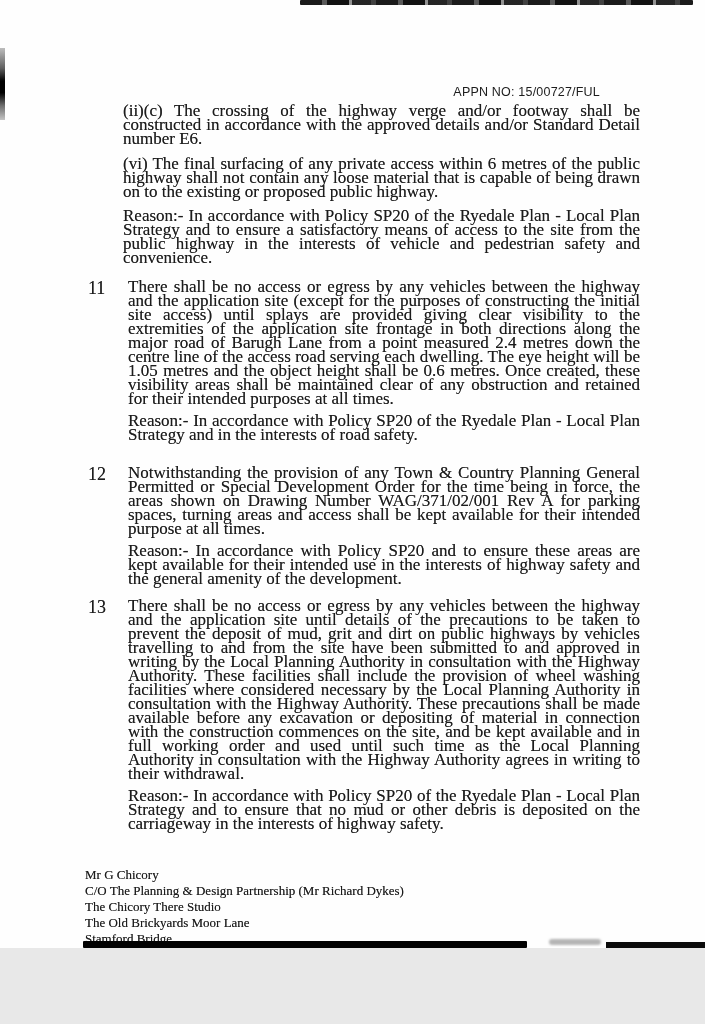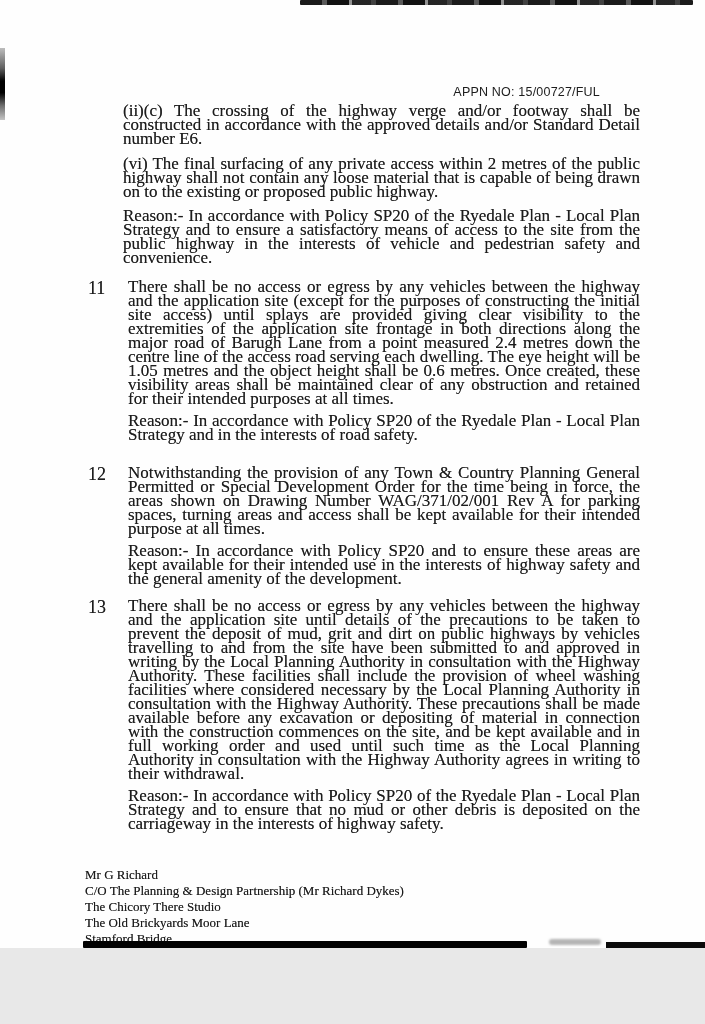--- a/index.html
+++ b/index.html
@@ -47,21 +47,21 @@
 <div class="page">
 
   <div class="art-top"></div>
   <div class="art-left"></div>
 
   <div class="content">
 
     <div class="appn">APPN NO: 15/00727/FUL</div>
 
     <p class="para indent">(ii)(c) The crossing of the highway verge and/or footway shall be constructed in accordance with the approved details and/or Standard Detail number E6.</p>
-    <p class="para indent mt11">(vi) The final surfacing of any private access within 2 metres of the public highway shall not contain any loose material that is capable of being drawn on to the existing or proposed public highway.</p>
+    <p class="para indent mt11">(vi) The final surfacing of any private access within 6 metres of the public highway shall not contain any loose material that is capable of being drawn on to the existing or proposed public highway.</p>
     <p class="para indent mt10">Reason:- In accordance with Policy SP20 of the Ryedale Plan - Local Plan Strategy and to ensure a satisfactory means of access to the site from the public highway in the interests of vehicle and pedestrian safety and convenience.</p>
 
     <div class="item m15">
       <div class="num">11</div>
       <div>
         <p class="para">There shall be no access or egress by any vehicles between the highway and the application site (except for the purposes of constructing the initial site access) until splays are provided giving clear visibility to the extremities of the application site frontage in both directions along the major road of Barugh Lane from a point measured 2.4 metres down the centre line of the access road serving each dwelling. The eye height will be 1.05 metres and the object height shall be 0.6 metres. Once created, these visibility areas shall be maintained clear of any obstruction and retained for their intended purposes at all times.</p>
         <p class="para reason">Reason:- In accordance with Policy SP20 of the Ryedale Plan - Local Plan Strategy and in the interests of road safety.</p>
       </div>
     </div>
 
@@ -75,21 +75,21 @@
 
     <div class="item m13">
       <div class="num">13</div>
       <div>
         <p class="para">There shall be no access or egress by any vehicles between the highway and the application site until details of the precautions to be taken to prevent the deposit of mud, grit and dirt on public highways by vehicles travelling to and from the site have been submitted to and approved in writing by the Local Planning Authority in consultation with the Highway Authority.  These facilities shall include the provision of wheel washing facilities where considered necessary by the Local Planning Authority in consultation with the Highway Authority.  These precautions shall be made available before any excavation or depositing of material in connection with the construction commences on the site, and be kept available and in full working order and used until such time as the Local Planning Authority in consultation with the Highway Authority agrees in writing to their withdrawal.</p>
         <p class="para reason">Reason:- In accordance with Policy SP20 of the Ryedale Plan - Local Plan Strategy and to ensure that no mud or other debris is deposited on the carriageway in the interests of highway safety.</p>
       </div>
     </div>
 
     <div class="address">
-      <div class="addr-line">Mr G Richard</div>
+      <div class="addr-line">Mr G Chicory</div>
       <div class="addr-line">C/O The Planning &amp; Design Partnership (Mr Richard Dykes)</div>
       <div class="addr-line">The Chicory There Studio</div>
       <div class="addr-line">The Old Brickyards Moor Lane</div>
       <div class="addr-line">Stamford Bridge</div>
       <div class="addr-line">York</div>
       <div class="addr-line">YO41 1HU</div>
     </div>
 
   </div>
 

